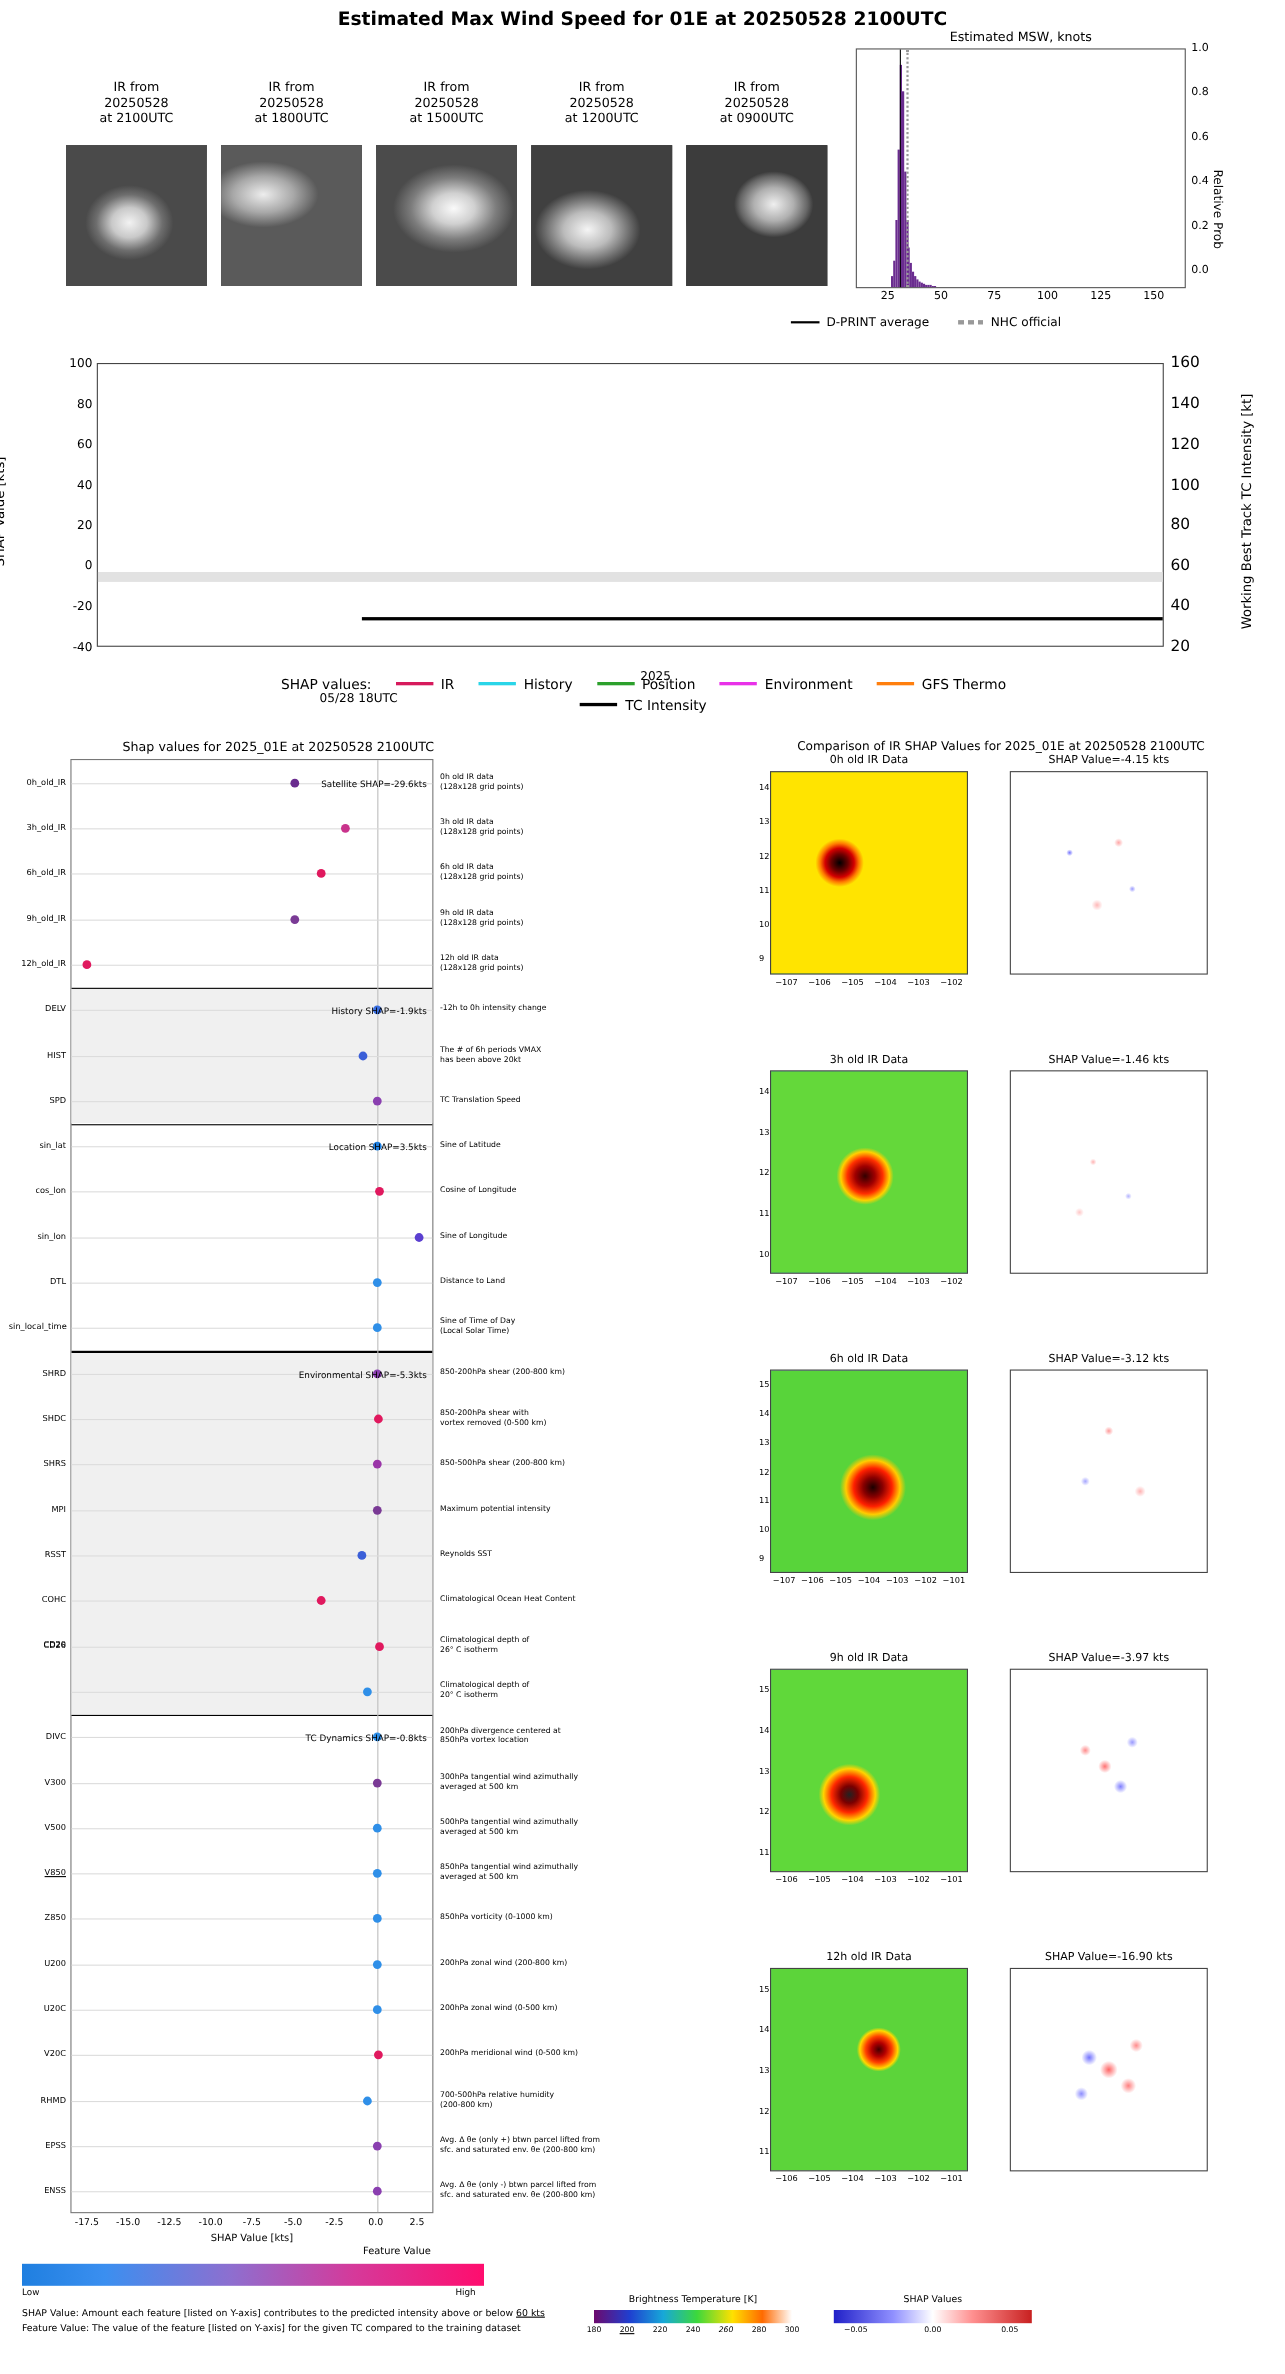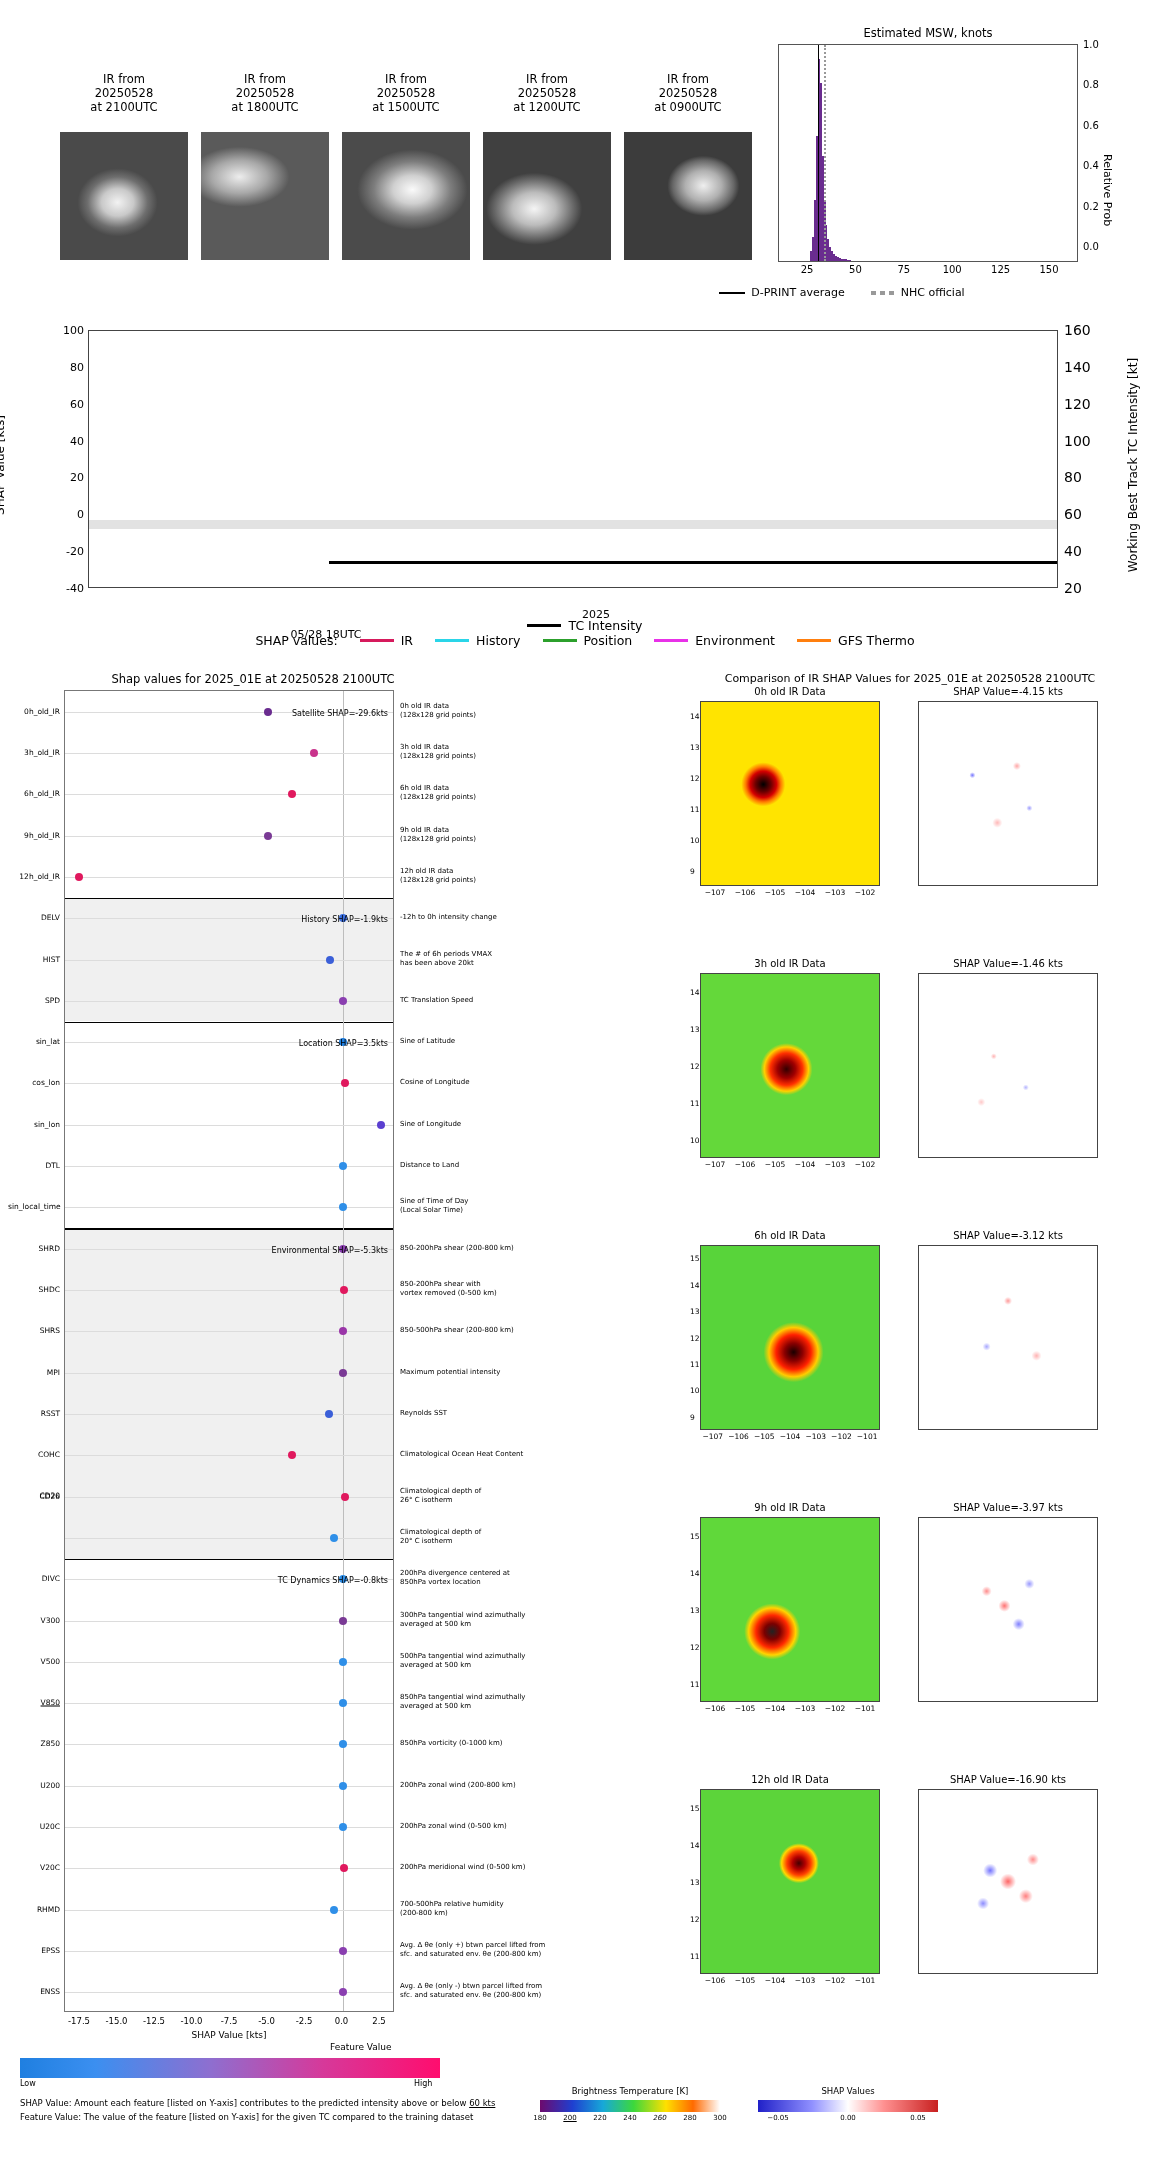--- a/index.html
+++ b/index.html
@@ -192,20 +192,21 @@
   .sv-cbar { position: absolute; left: 758px; top: 2100px; width: 180px; height: 12px;
       background: linear-gradient(90deg,#2020c8 0%, #9090ff 30%, #ffffff 50%, #ff9090 70%, #c82020 100%); }
   .sv-title { position: absolute; left: 758px; top: 2086px; width: 180px; text-align: center; font-size: 8.5px; }
   .sv-tick { position: absolute; top: 2114px; font-size: 7px; transform: translateX(-50%); }
 </style>
 </head>
 <body>
 
 <div class="page">
 
+  <div class="main-title">Estimated Max Wind Speed for 01E at 20250528 2100UTC</div>
 
   <div class="ir-strip">
     <div class="ir-cell">
       <div class="ir-cap">
           <div>IR from</div>
           <div>20250528</div>
           <div>at 2100UTC</div>
         </div>
       <div class="ir-img irA"></div>
     </div>
@@ -312,26 +313,20 @@
         <div class="sy2-tick" style="top: 169.429px;">80</div>
         <div class="sy2-tick" style="top: 206.286px;">60</div>
         <div class="sy2-tick" style="top: 243.143px;">40</div>
         <div class="sy2-tick" style="top: 280px;">20</div>
         <div class="sx-tick" style="left: 300px; margin-top: 36px;">05/28 18UTC</div>
         <div class="sx-year" style="left: 570px;">2025</div>
       </div>
     <div class="sy-label" style="left:-76px; top:150px; transform: rotate(-90deg); transform-origin: center;">SHAP Value [kts]</div>
     <div class="sy-label" style="left:1000px; top:150px; transform: rotate(-90deg); transform-origin: center;">Working Best Track TC Intensity [kt]</div>
     <div class="shap-legend">
-      <div class="lrow" id="legend-row2" style="margin-top:4px">
-          <span class="litem">
-            <i class="lbar" style="background: rgb(0, 0, 0);"></i>
-            <span>TC Intensity</span>
-          </span>
-        </div>
       <div class="lrow" id="legend-row1">
           <span>SHAP values:</span>
           <span class="litem">
             <i class="lbar" style="background: rgb(214, 26, 92);"></i>
             <span>IR</span>
           </span>
           <span class="litem">
             <i class="lbar" style="background: rgb(42, 213, 232);"></i>
             <span>History</span>
           </span>
@@ -339,20 +334,26 @@
             <i class="lbar" style="background: rgb(44, 160, 44);"></i>
             <span>Position</span>
           </span>
           <span class="litem">
             <i class="lbar" style="background: rgb(232, 49, 232);"></i>
             <span>Environment</span>
           </span>
           <span class="litem">
             <i class="lbar" style="background: rgb(255, 127, 14);"></i>
             <span>GFS Thermo</span>
+          </span>
+        </div>
+      <div class="lrow" id="legend-row2" style="margin-top:4px">
+          <span class="litem">
+            <i class="lbar" style="background: rgb(0, 0, 0);"></i>
+            <span>TC Intensity</span>
           </span>
         </div>
     </div>
   </div>
 
   <div class="bee">
     <div class="bee-title">Shap values for 2025_01E at 20250528 2100UTC</div>
     <div class="bee-box" id="bee-box">
         <div class="bee-group bee-grp-shade" style="top: 206.562px; height: 123.938px;"></div>
         <div class="bee-sep" style="top: 206.562px;"></div>

